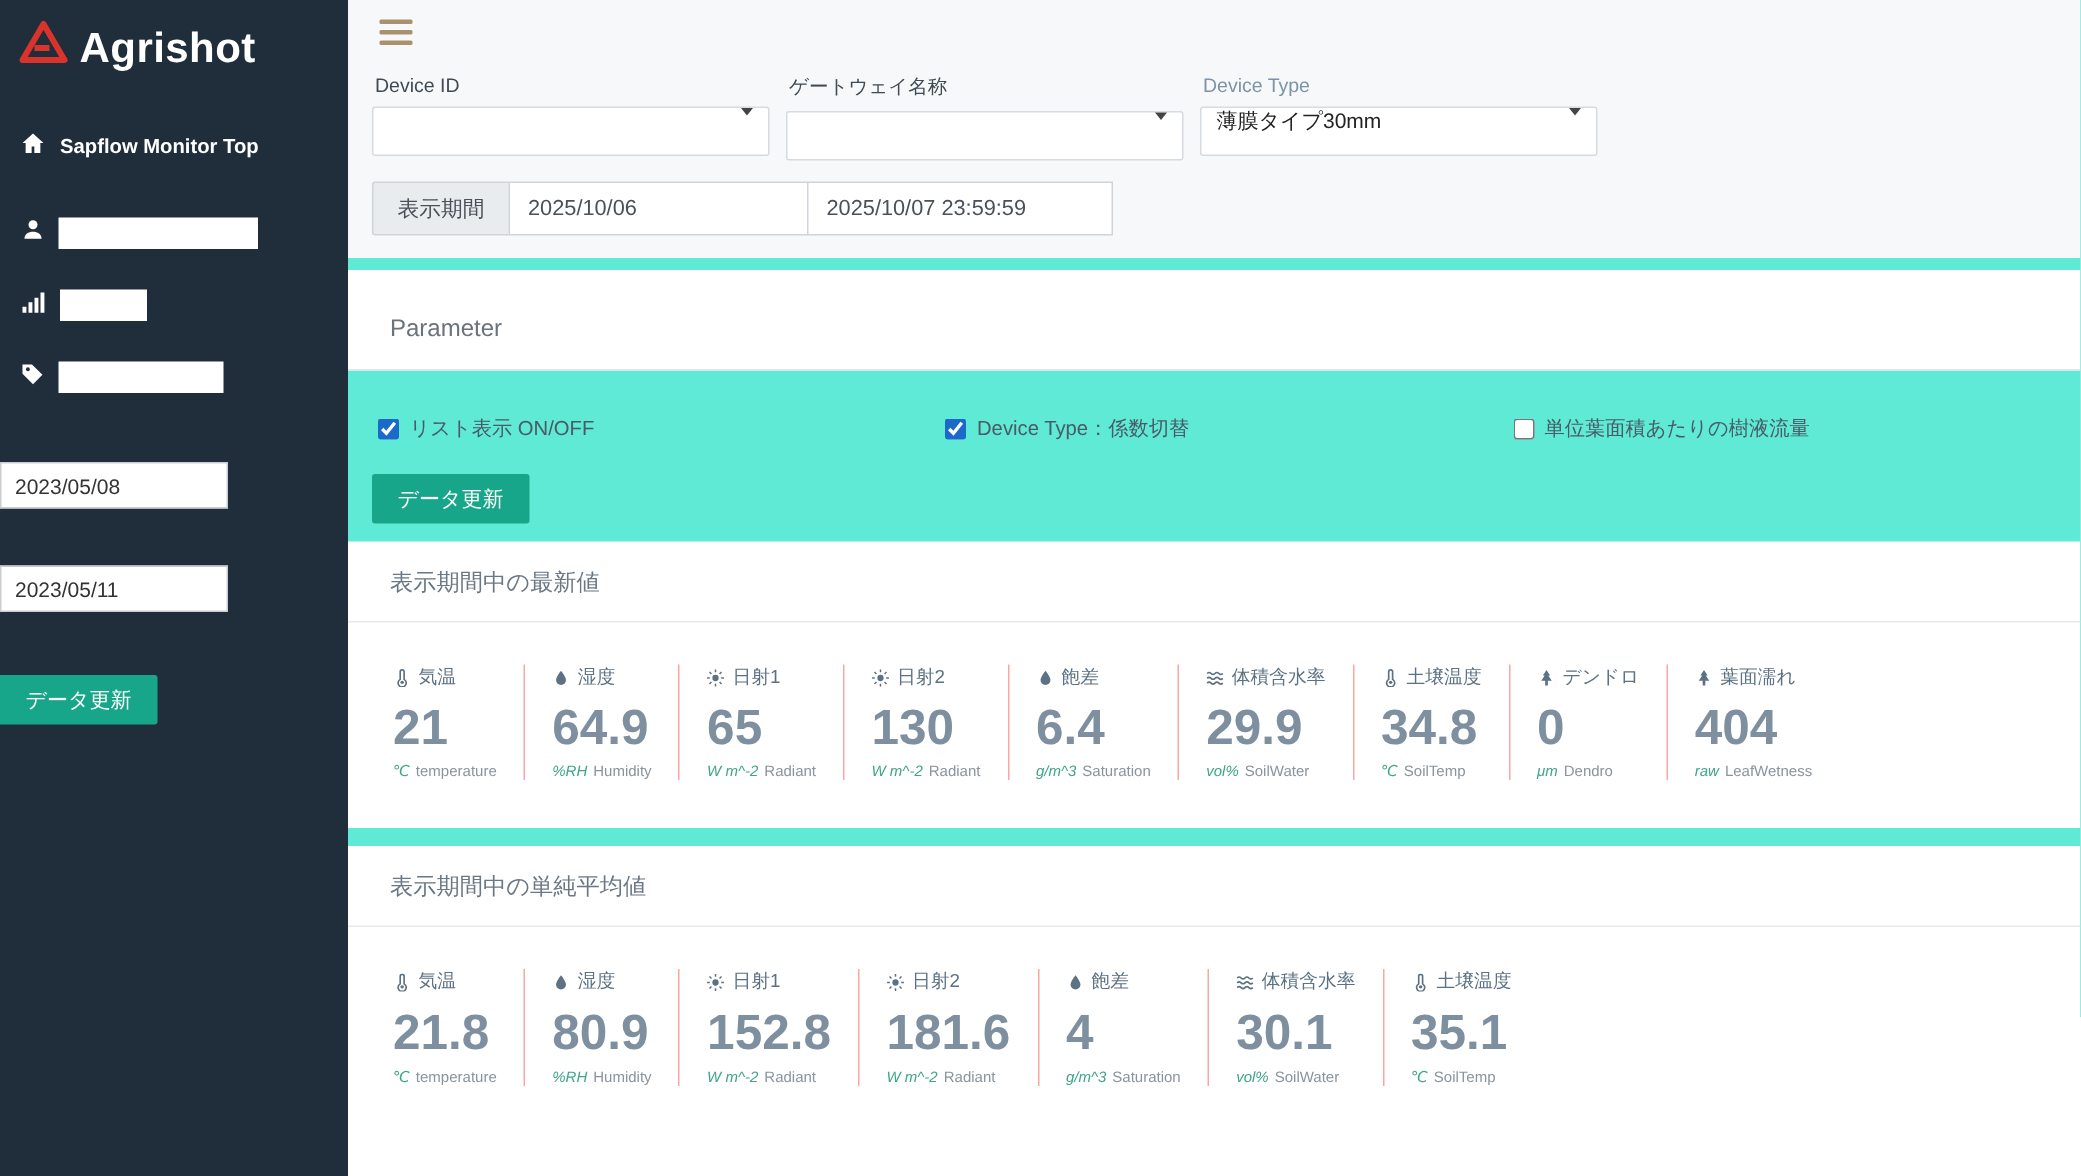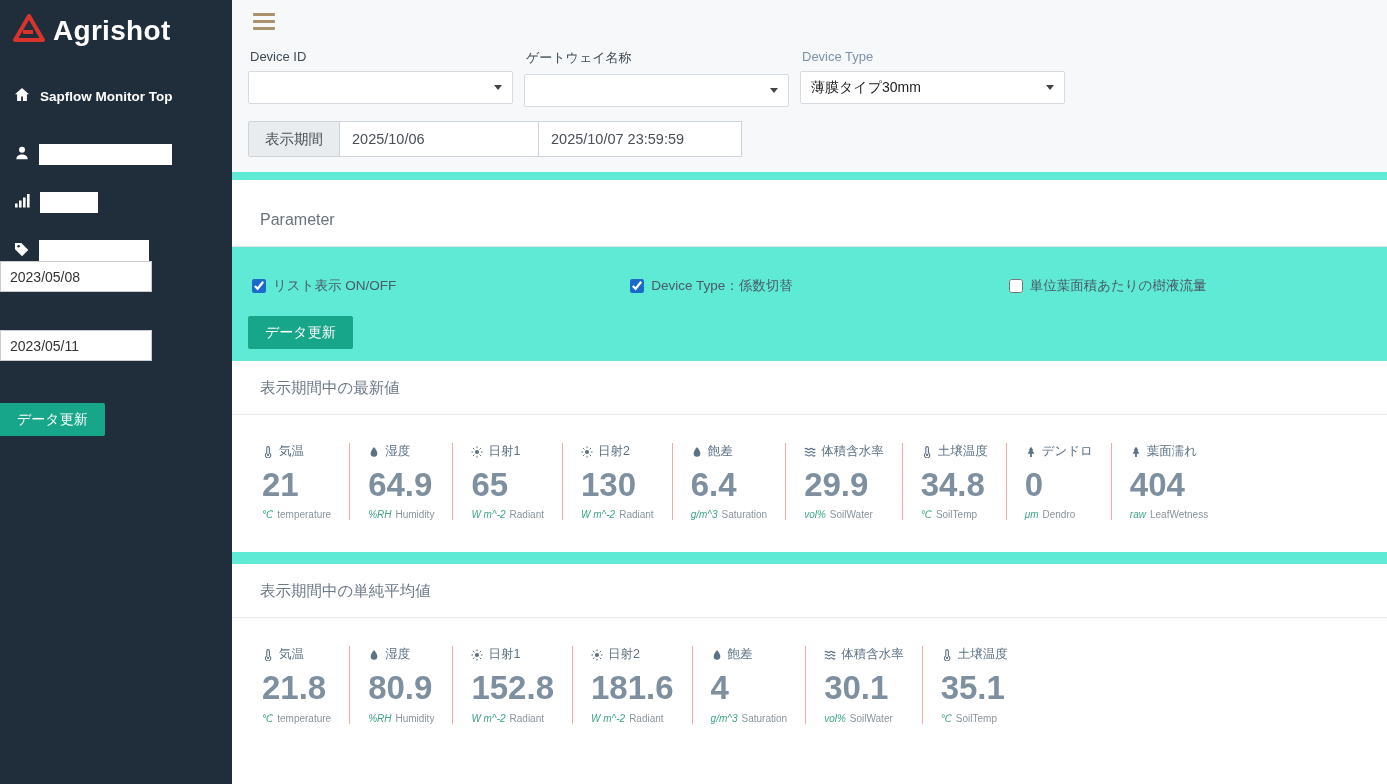--- a/index.html
+++ b/index.html
@@ -23,42 +23,42 @@
   .nav-home span { font-size:13.5px; font-weight:bold; color:#fff; }
   .side-row { display:flex; align-items:center; gap:9px; padding:0 14px; margin-top:27px; }
   .side-row input { height:21px; border:none; background:#fff; padding:0 5px; font-size:12px; }
   .in-user { width:133px; }
   .in-signal { width:58px; }
   .in-tag { width:110px; }
   .side-date {
     display:block; width:152px; height:31px; border:1px solid #c9cdd2;
     padding:0 9px; font-size:14px; color:#333; background:#fff;
   }
-  .side-date.first { }
+  .side-date.first { margin-top:46px; }
   .side-date.second { margin-top:38px; }
   .btn-teal {
     background: var(--accent, #17a689); color:#fff; border:none;
     height:33px; padding:0 17px; font-size:14px; cursor:pointer; border-radius:2px;
   }
   .sidebar .btn-teal { margin-top:42px; border-radius:0 2px 2px 0; }
 
   
   .main { flex:1; display:flex; flex-direction:column; background:#5eead4; overflow:hidden; }
   .topbar { height:42px; background:#f6f8f9; display:flex; align-items:center; padding-left:17px; flex-shrink:0; }
   .hamburger { display:inline-flex; flex-direction:column; gap:4px; cursor:pointer; padding:4px; }
   .hamburger i { display:block; width:22px; height:3px; background:#a8916c; border-radius:1px; }
 
   .filters { background:#f6f8f9; padding:3px 0 15px 16px; flex-shrink:0; }
   .filter-row { display:flex; gap:11px; }
   .fgroup { width:265px; }
   .fgroup label { display:block; font-size:13px; color:#3f4a54; margin:4px 0 7px 2px; }
   .fgroup.light label { color:#7e93a8; }
   .select {
     height:33px; background:#fff; border:1px solid #d5dbe0; border-radius:2px;
-    display:flex; align-items:center; justify-content:space-between;
+    display:flex; align-items:flex-start; justify-content:space-between;
     padding:0 10px; font-size:14px; color:#222; cursor:pointer;
   }
   .chev { width:0; height:0; border-left:4px solid transparent; border-right:4px solid transparent; border-top:5px solid #444; }
 
   .period-row { display:flex; margin-top:14px; }
   .igroup-label {
     background:#e9ecef; border:1px solid #ced4da; height:36px;
     display:flex; align-items:center; padding:0 16px; font-size:14.5px; color:#495057;
     border-radius:2px 0 0 2px;
   }

